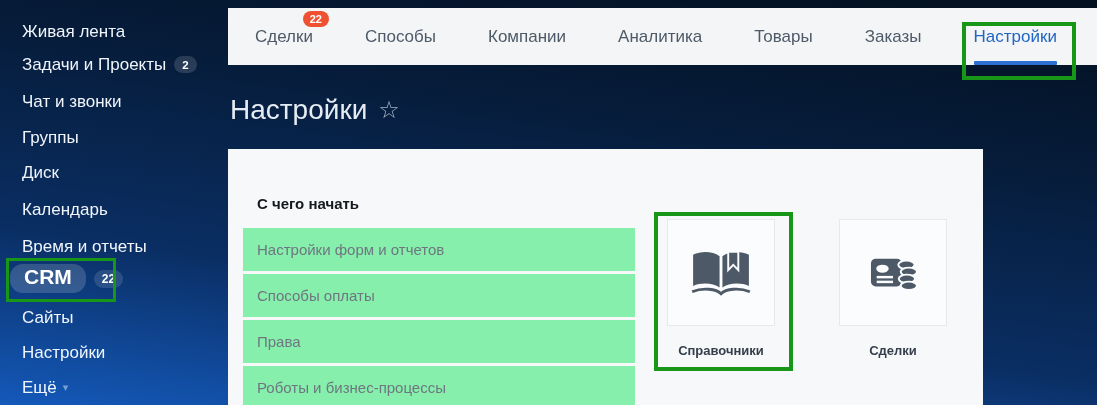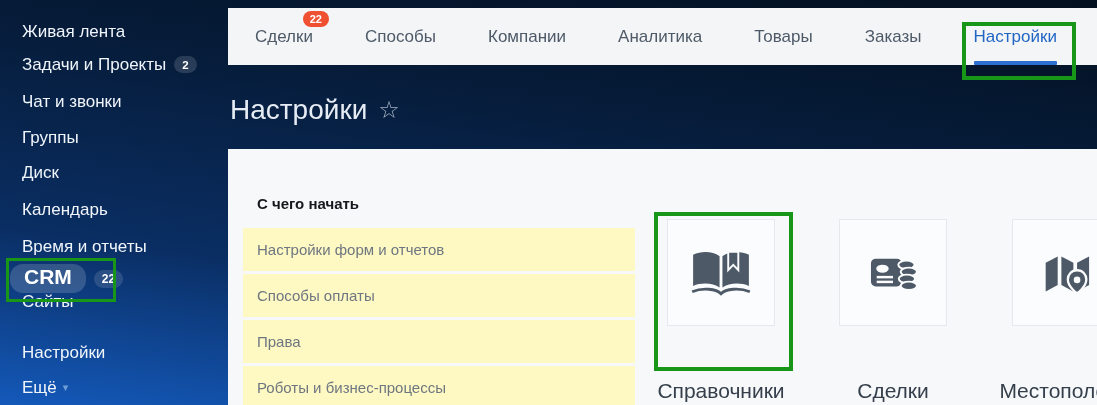--- a/index.html
+++ b/index.html
@@ -47,38 +47,38 @@
     position: absolute; top: -16px; right: -16px;
     background: #f05032; color: #fff; font-size: 11px; font-weight: bold;
     border-radius: 9px; padding: 3px 7px 2px; line-height: 11px;
   }
   
   .title-row { position: absolute; left: 230px; top: 94px; display: flex; align-items: center; gap: 11px; }
   .page-title { color: #e6ecf3; font-size: 28px; font-weight: 400; margin: 0; }
   .star { color: #a7b4c4; font-size: 24px; line-height: 24px; cursor: pointer; }
   
   .content {
-    position: absolute; left: 228px; top: 149px; width: 869px; height: 256px;
+    position: absolute; left: 228px; top: 149px; width: 755px; height: 256px;
     background: #f6f8fa; overflow: hidden;
   }
   .section-title { position: absolute; left: 29px; top: 46px; font-size: 15px; font-weight: bold; color: #15181c; }
   .menu-list { position: absolute; left: 15px; top: 79px; width: 392px; }
   .menu-bar {
-    height: 43px; margin-bottom: 3px; background: #fef9c3; color: #6e7680;
+    height: 43px; margin-bottom: 3px; background: #86efac; color: #6e7680;
     font-size: 15px; display: flex; align-items: center; padding-left: 14px; cursor: pointer;
   }
   .tile {
     position: absolute; top: 70px; width: 108px; height: 107px; box-sizing: border-box;
     background: #fbfcfd; border: 1px solid #e4e9ed; cursor: pointer;
     display: flex; align-items: center; justify-content: center;
   }
   .tile svg { display: block; }
   .tile-label {
     position: absolute; top: 194px; transform: translateX(-50%);
-    font-size: 21px; font-weight: normal; color: #353f4b; white-space: nowrap; cursor: pointer; margin-top: 36px;
+    font-size: 13px; font-weight: bold; color: #353f4b; white-space: nowrap; cursor: pointer;
   }
   
   .annotation {
     position: absolute; border: 4px solid #189618; box-sizing: border-box;
     pointer-events: none; z-index: 50;
   }
   .ann-crm      { left: 6px;   top: 258px; width: 110px; height: 44px; border-width: 3px; }
   .ann-settings { left: 962px; top: 22px;  width: 114px; height: 58px; }
   .ann-tile     { left: 654px; top: 212px; width: 139px; height: 159px; }
 </style>
@@ -105,21 +105,21 @@
   <div class="side-item" style="top:200px">
       <span>Календарь</span>
     </div>
   <div class="side-item" style="top:237px">
       <span>Время и отчеты</span>
     </div>
   <div class="side-item" style="top:264px; left:10px">
       <span class="crm-pill">CRM</span>
       <span class="crm-badge">22</span>
     </div>
-  <div class="side-item" style="top:292px">
+  <div class="side-item" style="top:308px">
       <span>Сайты</span>
     </div>
   <div class="side-item" style="top:343px">
       <span>Настройки</span>
     </div>
   <div class="side-item" style="top:378px">
       <span>Ещё</span>
       <span class="caret">▾</span>
     </div>
 </div>

